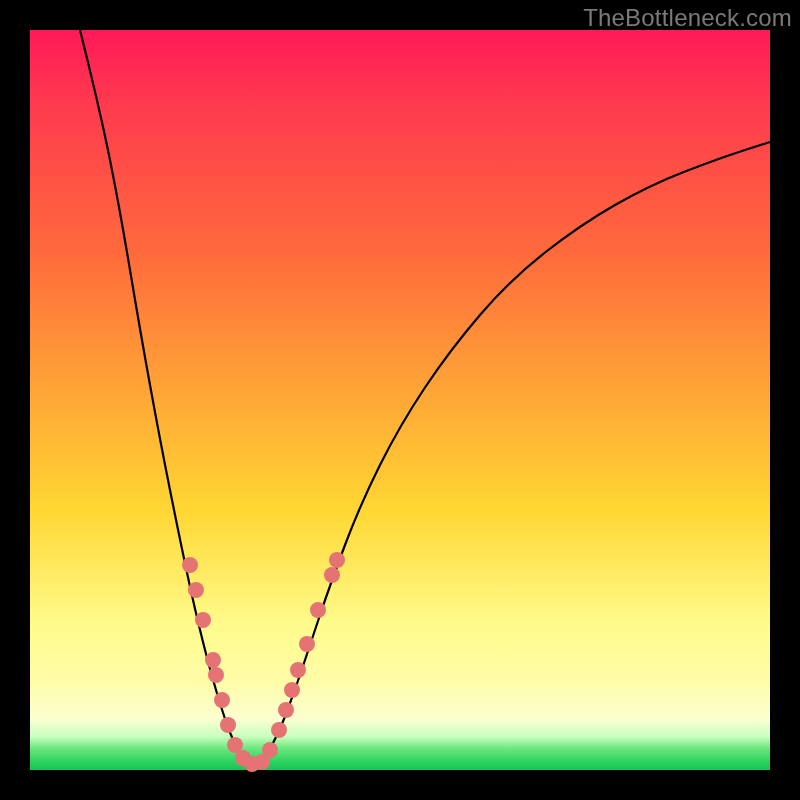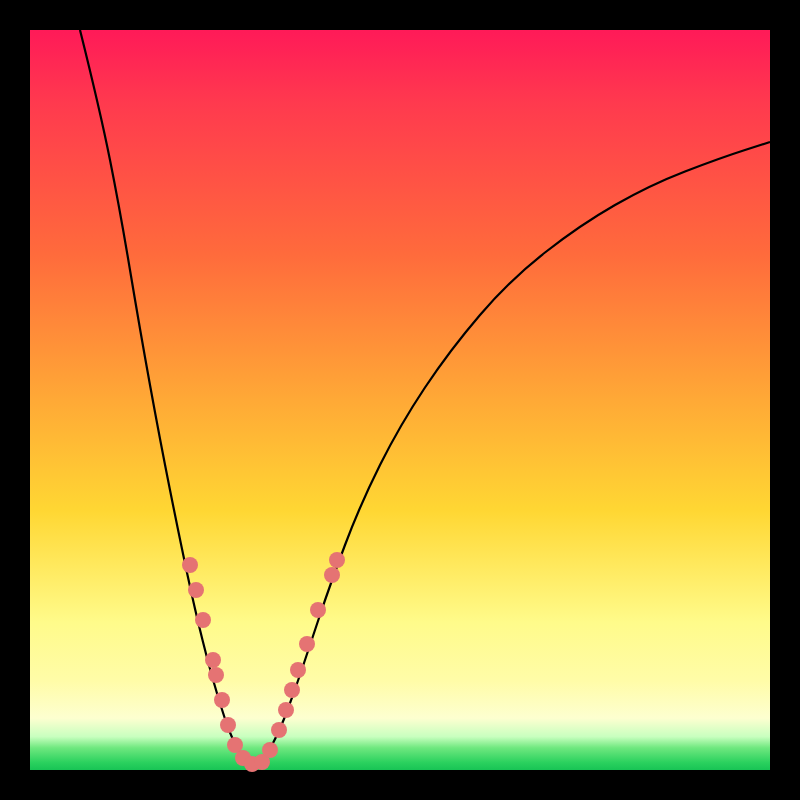--- a/index.html
+++ b/index.html
@@ -55,20 +55,21 @@
     font-size: 24px;
     font-weight: 500;
     letter-spacing: 0.2px;
     user-select: none;
   }
 </style>
 </head>
 <body>
 
 <div class="stage">
+  <div class="watermark">TheBottleneck.com</div>
   <div class="plot-area">
     <svg class="curve" viewBox="0 0 740 740">
       <g id="curve-group">
           <path d="M 50 0 Q 70 80 80 130 Q 90 180 100 240 Q 110 300 120 355 Q 130 410 140 460 Q 150 510 157.5 545 Q 165 580 172.5 610 Q 180 640 187.5 665 Q 195 690 200 702.5 Q 205 715 210 722.5 Q 215 730 220 732.5 T 225 735" fill="none" stroke="#000000" stroke-width="2.2"></path>
           <path d="M 225 735 Q 235 728 242.5 714 Q 250 700 257.5 680 Q 265 660 272.5 637.5 Q 280 615 290 585 Q 300 555 315 515 Q 330 475 350 435 Q 370 395 395 357.5 Q 420 320 450 285 Q 480 250 515 222.5 Q 550 195 585 175 Q 620 155 655 141.5 Q 690 128 715 120 T 740 112" fill="none" stroke="#000000" stroke-width="2.2"></path>
         </g>
       <g id="dots-group">
           <circle cx="160" cy="535" r="8" fill="#e57373"></circle>
           <circle cx="166" cy="560" r="8" fill="#e57373"></circle>
           <circle cx="173" cy="590" r="8" fill="#e57373"></circle>

